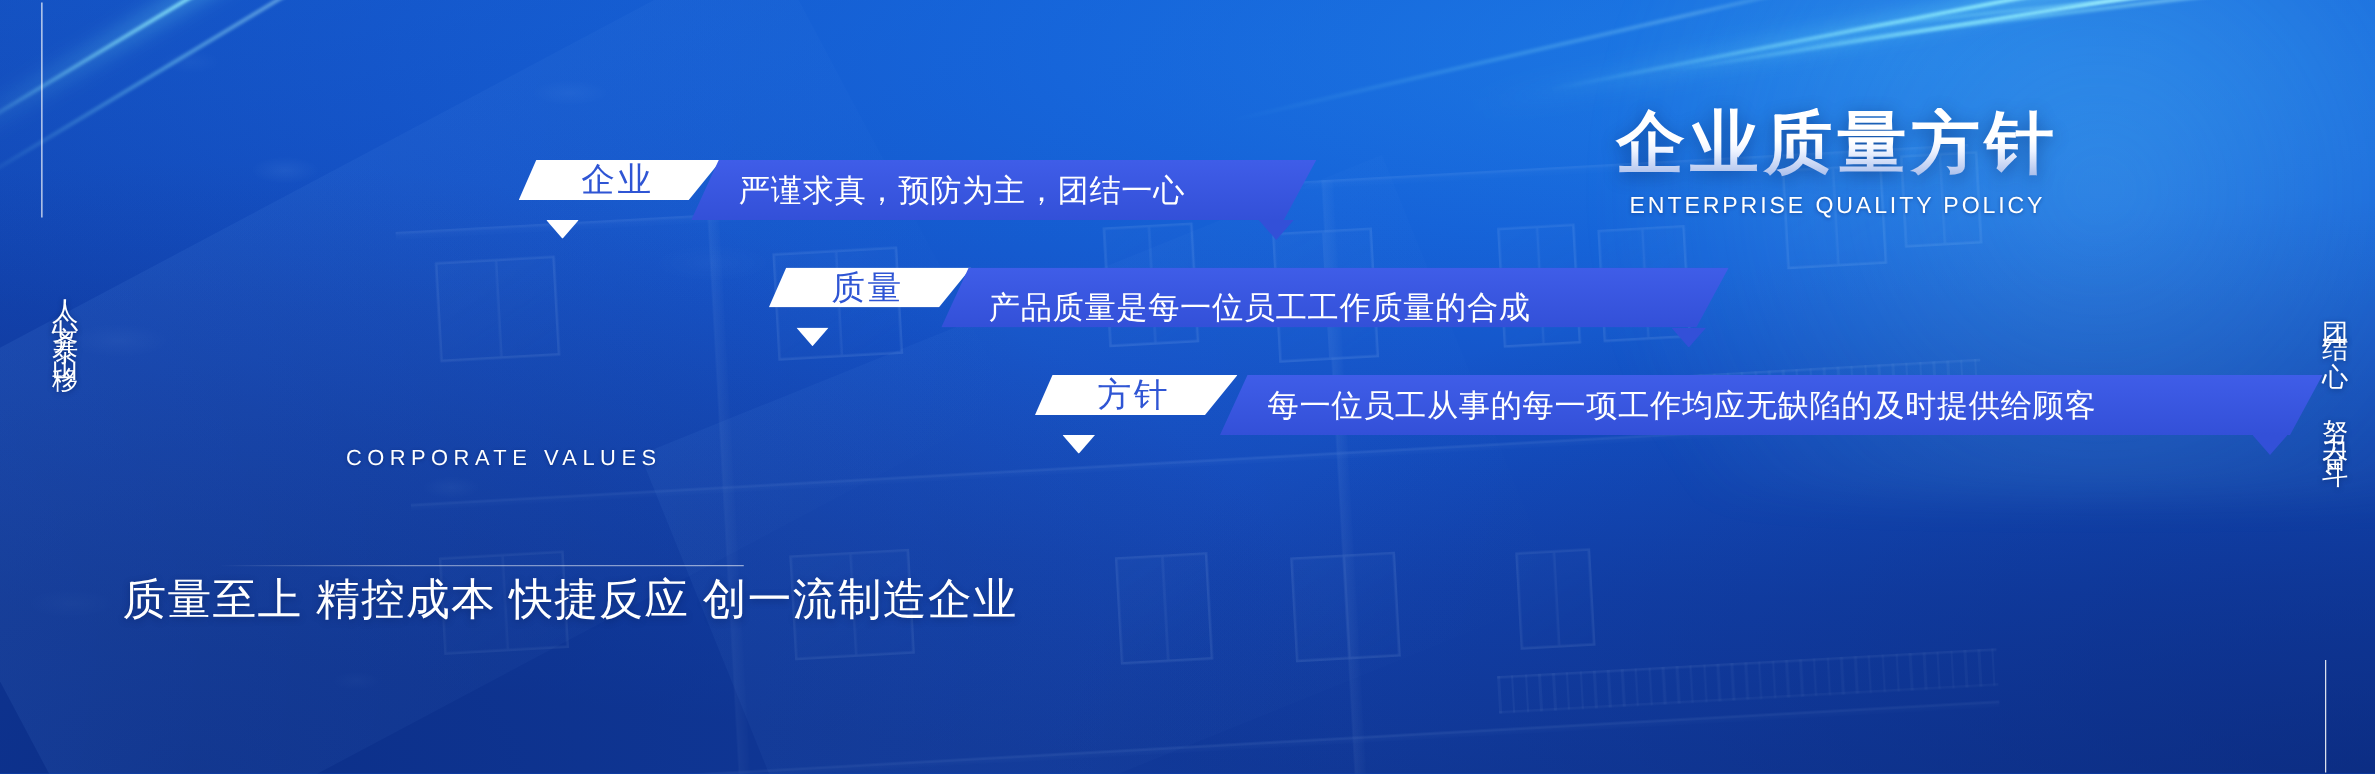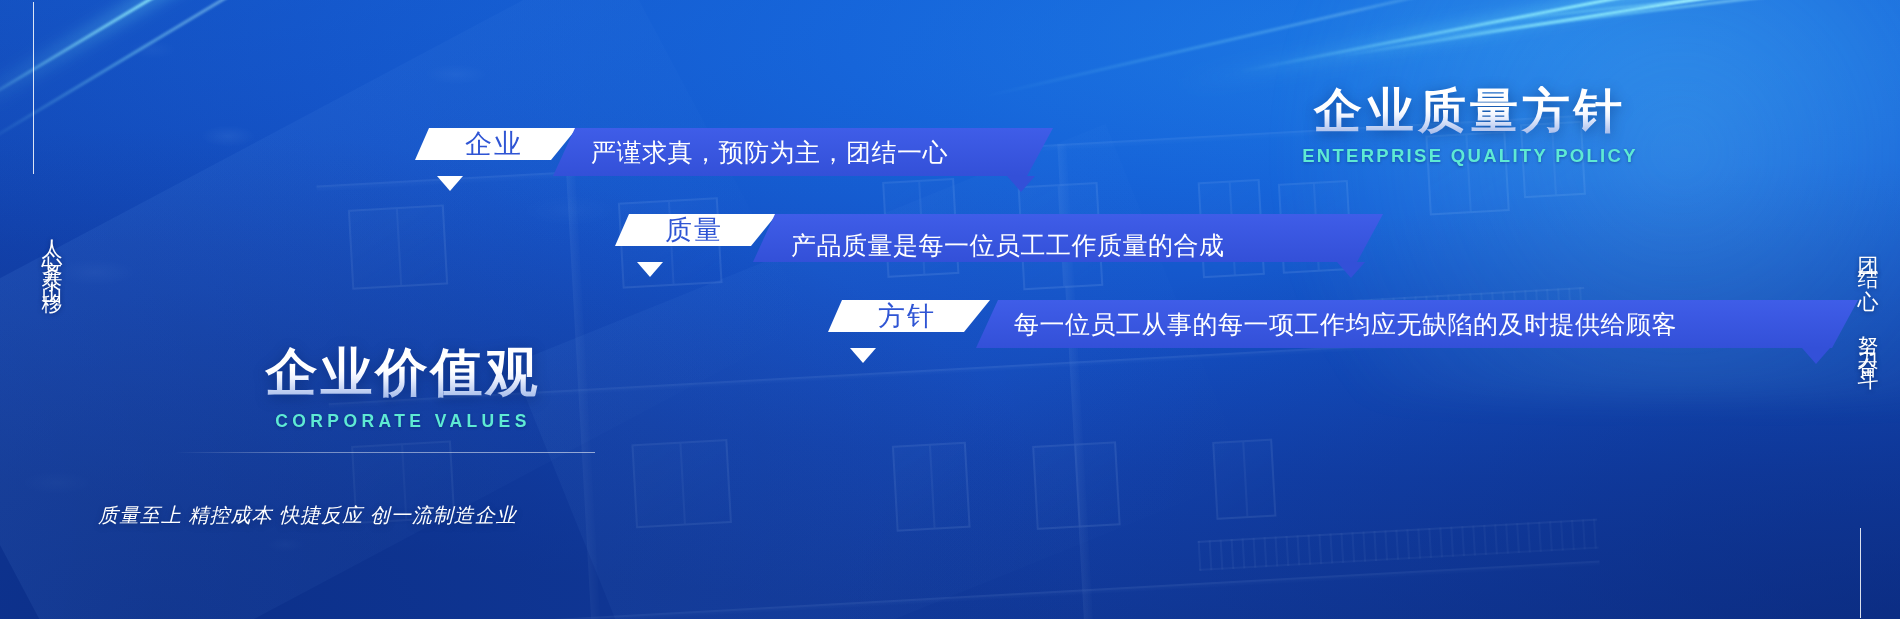--- a/index.html
+++ b/index.html
@@ -141,60 +141,59 @@
   
   .hdr-right {
     position: absolute;
     left: 1255px; top: 86px;
     width: 430px;
     text-align: center;
   }
   .cn-title {
     font-family: "Liberation Sans", "DejaVu Sans", sans-serif;
     font-weight: bold;
-    font-size: 48px;
+    font-size: 55px;
     letter-spacing: 4px;
     line-height: 1.05;
     background: linear-gradient(180deg, #ffffff 0%, #ffffff 46%, #eef3ff 60%, #b6c8ef 88%, #9fb6e6 100%);
     -webkit-background-clip: text;
     background-clip: text;
     color: transparent;
     -webkit-text-fill-color: transparent;
     filter: drop-shadow(0 3px 7px rgba(3,26,84,.45));
     white-space: nowrap;
   }
   .en-title {
     margin-top: 9px;
     font-size: 18.5px;
     letter-spacing: 2.3px;
-    color: #5eead4;
-    font-weight: bold;
+    color: #ffffff;
+    font-weight: normal;
     white-space: nowrap;
     text-shadow: 0 1px 3px rgba(3,26,84,.4);
   }
 
   
   .hdr-left {
     position: absolute;
     left: 228px; top: 345px;
     width: 350px;
     text-align: center;
   }
   .hdr-left .cn-title { font-size: 52px; letter-spacing: 3px; }
   .hdr-left .en-title { font-size: 17.5px; letter-spacing: 4.4px; margin-top: 11px; }
 
   .tagline {
     position: absolute;
-    left: 98px; top: 502px;
-    font-size: 20px;
+    left: 98px; top: 456px;
+    font-size: 35px;
     color: #ffffff;
     letter-spacing: 1px;
     white-space: nowrap;
     text-shadow: 0 2px 6px rgba(3,26,84,.45);
-    font-style: italic;
   }
   .tag-rule {
     position: absolute;
     left: 175px; top: 452px;
     width: 420px; height: 1px;
     background: linear-gradient(90deg, rgba(255,255,255,0), rgba(255,255,255,.42) 35%, rgba(255,255,255,.55));
   }
 
   
   .row { position: absolute; height: 62px; }
@@ -340,19 +339,18 @@
       <span class="chip-label">方针</span>
     </div>
     <div class="chip-notch" style="left:22px;"></div>
     <div class="bar" style="left:148px; width:882px;">
       <span class="bar-text">每一位员工从事的每一项工作均应无缺陷的及时提供给顾客</span>
     </div>
     <div class="bar-notch" style="left:974px;"></div>
   </div>
 
   <div class="hdr-left">
-    <div class="cn-title">企业价值观</div>
     <div class="en-title">CORPORATE VALUES</div>
   </div>
   <div class="tag-rule"></div>
   <div class="tagline">质量至上 精控成本 快捷反应 创一流制造企业</div>
 
 </div>
 
 </body></html>

